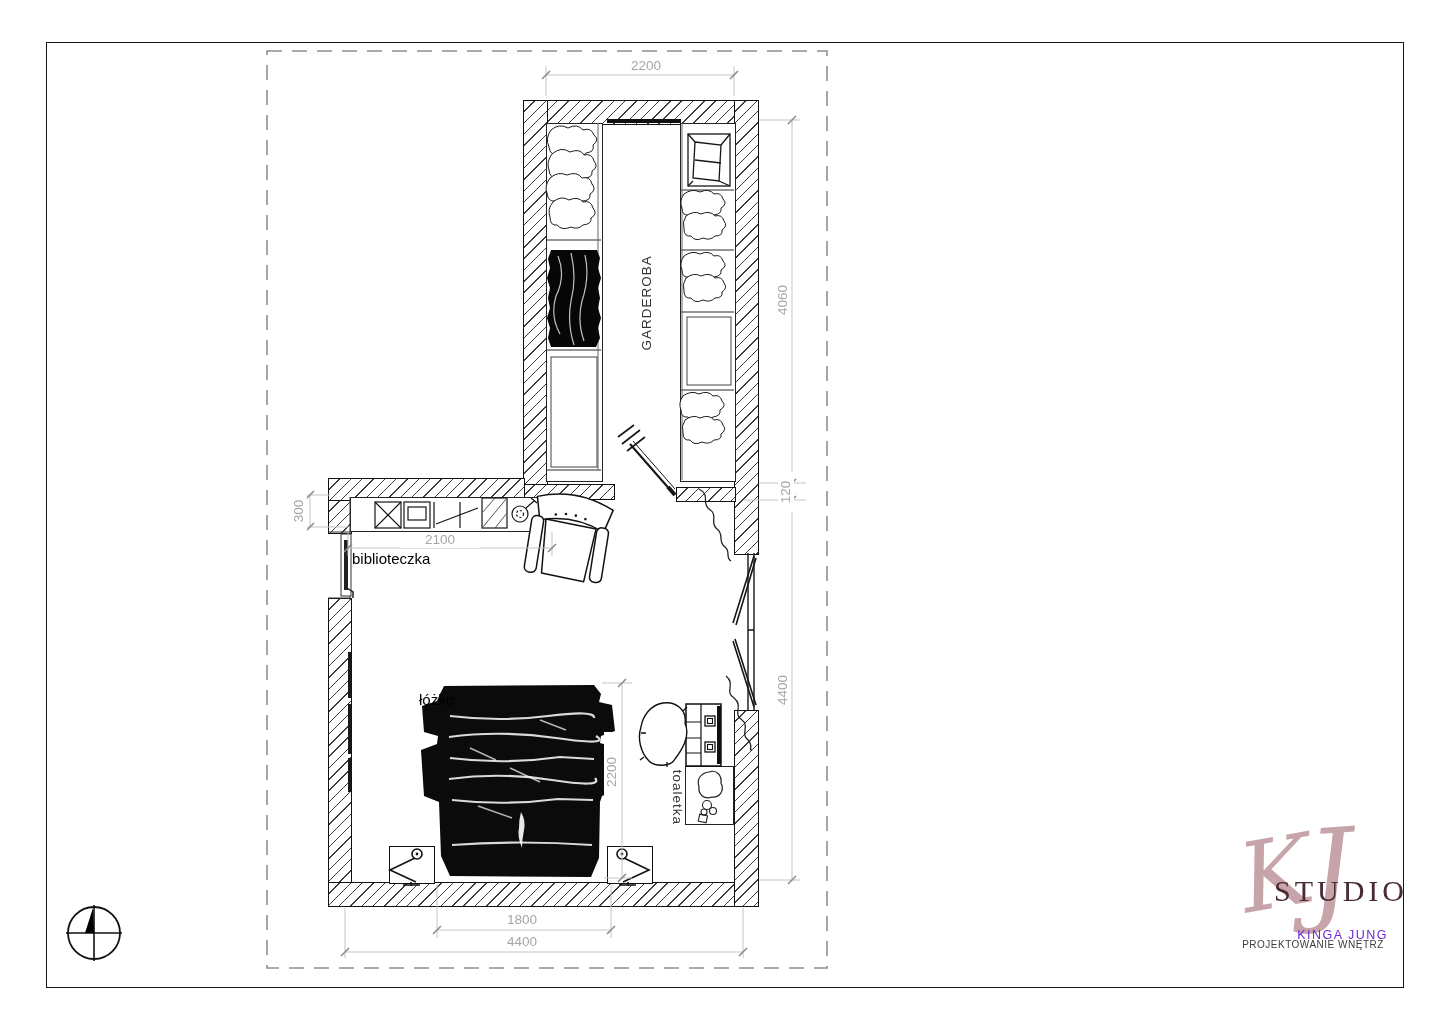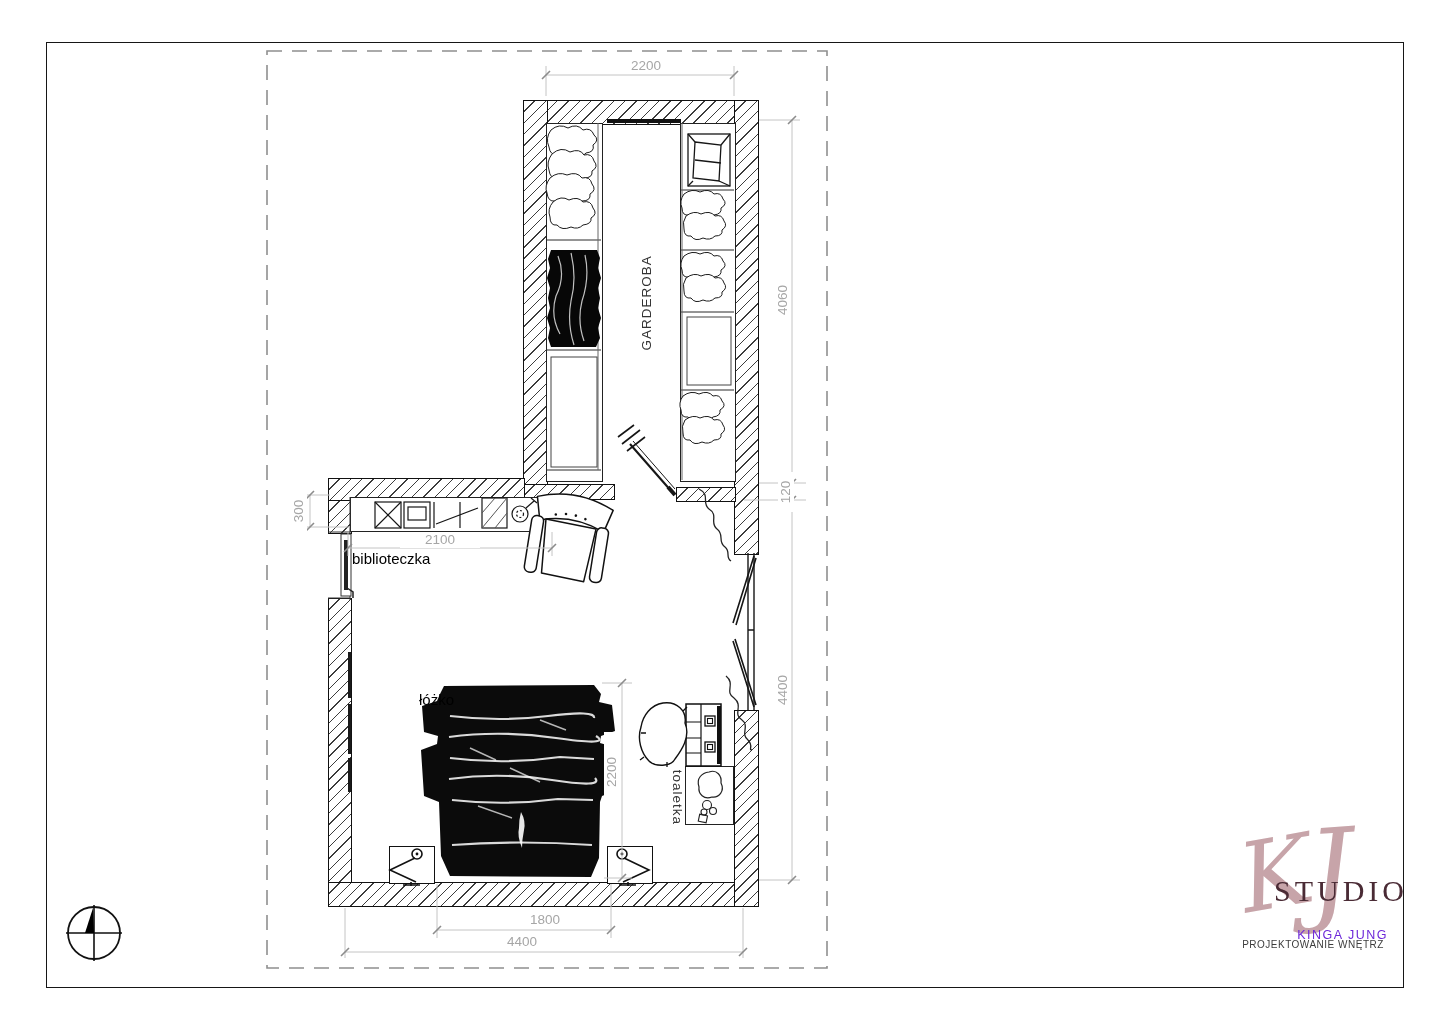--- a/index.html
+++ b/index.html
@@ -229,21 +229,21 @@
   <div class="abs lbl" style="left:419px;top:659px;margin-top:32px;">łóżko</div>
   <div class="abs lblsm rot-cw" style="left:636px;top:790px;width:82px;text-align:center;">toaletka</div>
 
   <div class="abs dim" style="left:606px;top:58px;width:80px;">2200</div>
   <div class="abs dim rot-ccw" style="left:743px;top:292px;width:80px;">4060</div>
   <div class="abs dim rot-ccw" style="left:766px;top:484px;width:40px;">120</div>
   <div class="abs dim rot-ccw" style="left:743px;top:682px;width:80px;">4400</div>
   <div class="abs dim rot-ccw" style="left:270px;top:503px;width:58px;">300</div>
   <div class="abs dim" style="left:400px;top:532px;width:80px;text-align:center;">2100</div>
   <div class="abs dim rot-ccw" style="left:572px;top:764px;width:80px;">2200</div>
-  <div class="abs dim" style="left:484px;top:912px;width:76px;text-align:right;">1800</div>
+  <div class="abs dim" style="left:484px;top:912px;width:76px;">1800</div>
   <div class="abs dim" style="left:484px;top:934px;width:76px;">4400</div>
 
   <div class="abs logo">
     <span class="mono mono-k">K</span>
     <span class="mono mono-j">J</span>
     <div class="studio">STUDIO</div>
     <div class="lname">KINGA JUNG</div>
     <div class="ltag">PROJEKTOWANIE WNĘTRZ</div>
   </div>
 

